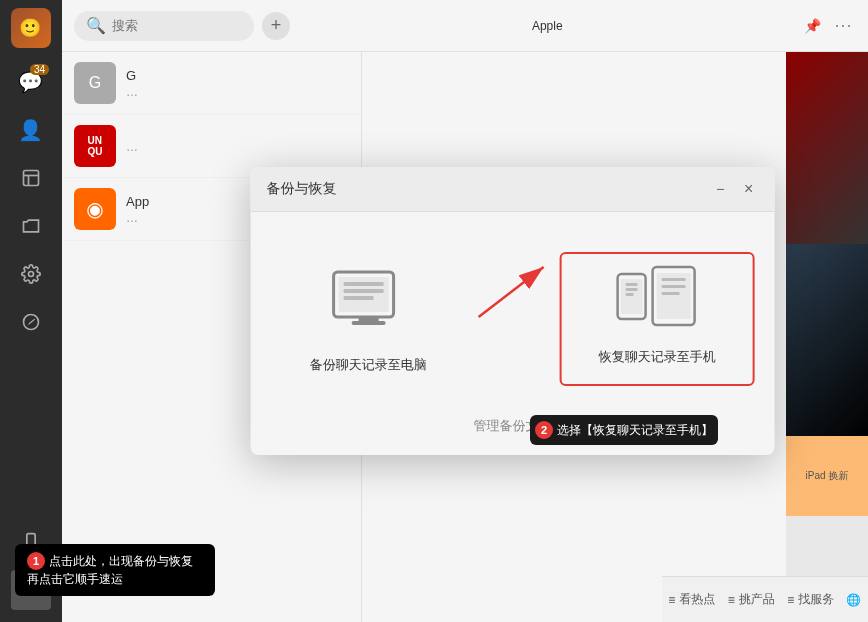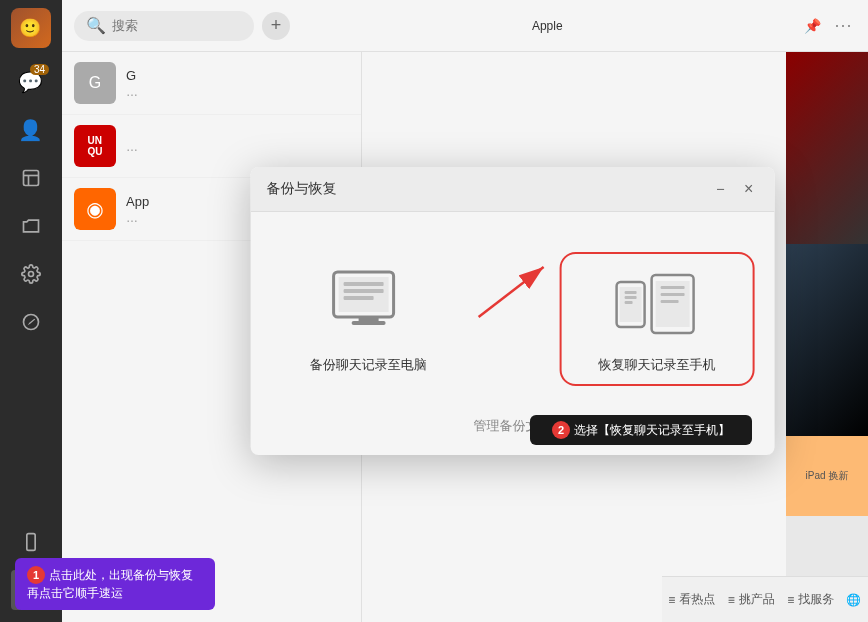--- a/index.html
+++ b/index.html
@@ -224,22 +224,22 @@
     }
     .modal-option {
       display: flex;
       flex-direction: column;
       align-items: center;
       width: 200px;
       cursor: pointer;
     }
     .modal-option.selected {
       border: 2px solid #e53935;
-      border-radius: 16px;
-      padding: 10px;
+      border-radius: 6px;
+      padding: 2px;
     }
     .modal-option:not(.selected) {
       padding: 12px;
     }
     .option-icon {
       width: 100px;
       height: 80px;
       margin-bottom: 12px;
       display: flex;
       align-items: center;
@@ -256,23 +256,23 @@
     }
     .modal-footer a {
       font-size: 13px;
       color: #888;
       text-decoration: none;
     }
 
     
     .tooltip-1 {
       position: fixed;
-      bottom: 12px;
+      bottom: 26px;
       left: 15px;
-      background: #6d28d9;
+      background: #000000;
       color: white;
       font-size: 12px;
       padding: 8px 12px;
       border-radius: 6px;
       z-index: 300;
       max-width: 200px;
       line-height: 1.5;
     }
     .tooltip-badge {
       display: inline-flex;
@@ -287,21 +287,21 @@
       font-weight: bold;
       margin-right: 4px;
     }
 
     
     .tooltip-2 {
       position: fixed;
       background: #1a1a1a;
       color: white;
       font-size: 12px;
-      padding: 6px 22px;
+      padding: 6px 5px;
       border-radius: 6px;
       z-index: 300;
       white-space: nowrap;
     }
     .tooltip-badge-2 {
       display: inline-flex;
       width: 18px;
       height: 18px;
       background: #e53935;
       border-radius: 50%;

